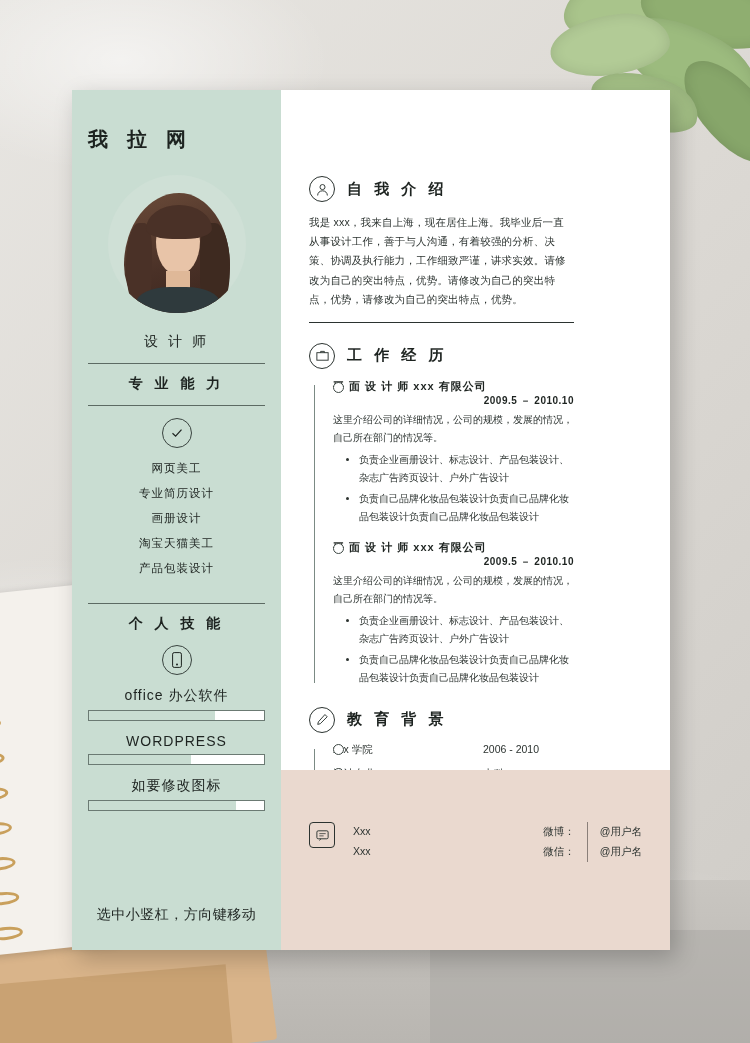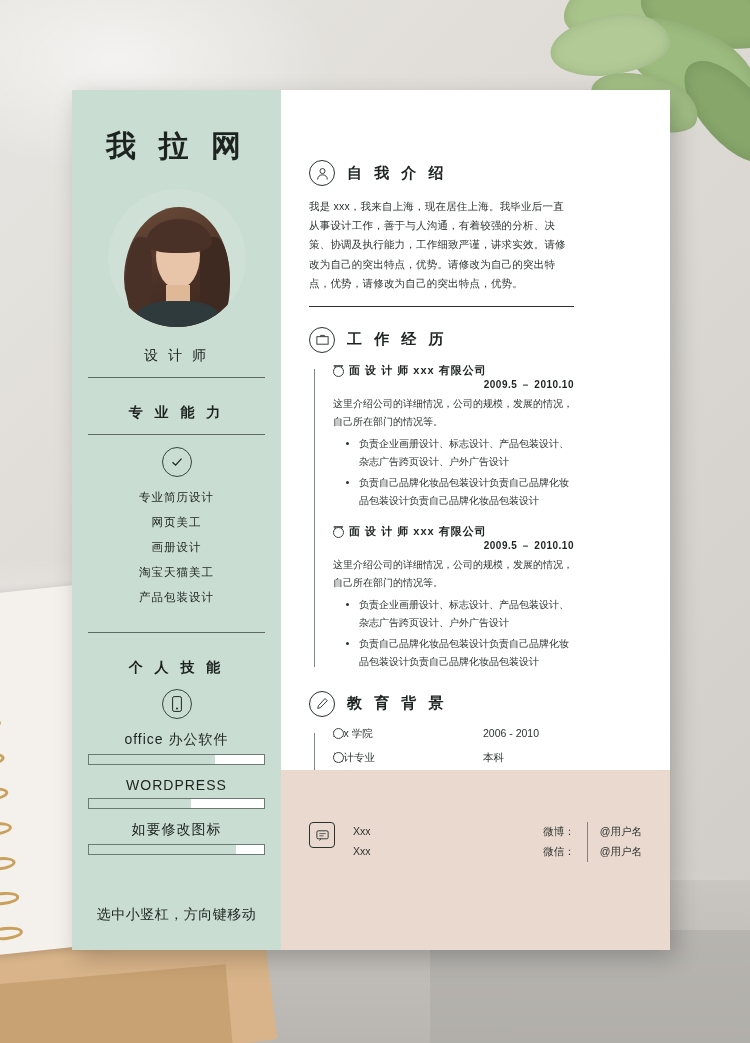--- a/index.html
+++ b/index.html
@@ -95,22 +95,22 @@
 
   
   .side {
     position: absolute;
     left: 0; top: 0; width: 209px; height: 860px;
     background: #c9ddd2;
     padding: 0 16px;
   }
   .brand {
     margin-top: 36px;
-    text-align: center;
-    font-size: 30px;
+    text-align: left;
+    font-size: 20px;
     letter-spacing: 6px;
     color: #1d2320;
     font-weight: 700;
     font-family: "DejaVu Sans", sans-serif;
   }
   .avatar-wrap {
     margin: 22px auto 0;
     width: 138px; height: 138px;
     border-radius: 50%;
     overflow: hidden;
@@ -158,21 +158,21 @@
     color: #1d2320;
     padding-bottom: 12px;
     border-bottom: 1px solid #5c6a63;
   }
   .side-sect-title {
     text-align: center;
     font-size: 14px;
     letter-spacing: 4px;
     color: #1d2320;
     font-weight: 700;
-    margin-top: 26px;
+    margin-top: 11px;
   }
   .side-rule {
     height: 1px;
     background: #5c6a63;
     margin: 12px 0 0;
   }
   .badge {
     width: 30px; height: 30px;
     border: 1px solid #3a4440;
     border-radius: 50%;
@@ -209,21 +209,21 @@
   }
   .skill-bar i {
     position: absolute; left: 0; top: 0; bottom: 0;
     background: #c9ddd2;
     display: block;
   }
 
   
   .main {
     position: absolute;
-    left: 209px; top: 0; width: 321px; height: 860px;
+    left: 209px; top: 16px; width: 321px; height: 860px;
     background: #ffffff;
   }
   .main-pad { padding: 70px 28px 0 28px; }
   .sec-head {
     display: flex; align-items: center; gap: 12px;
     margin-bottom: 10px;
   }
   .sec-icon {
     width: 26px; height: 26px; border-radius: 50%;
     border: 1px solid #2b3330;
@@ -338,22 +338,22 @@
     <div class="role">设 计 师</div>
 
     <div class="side-sect-title">专 业 能 力</div>
     <div class="side-rule"></div>
     <div class="badge">
       <svg width="14" height="14" viewBox="0 0 14 14">
           <path d="M2.5 7.3 L5.6 10.2 L11.5 3.6" fill="none" stroke="#1d2320" stroke-width="1.2"></path>
         </svg>
     </div>
     <ul class="ability-list">
+      <li>网页美工</li>
       <li>专业简历设计</li>
-      <li>网页美工</li>
       <li>画册设计</li>
       <li>淘宝天猫美工</li>
       <li>产品包装设计</li>
     </ul>
 
     <div class="side-rule" style="margin-top:22px"></div>
 
     <div class="side-sect-title">个 人 技 能</div>
     <div class="badge">
       <svg width="10" height="16" viewBox="0 0 10 16">

